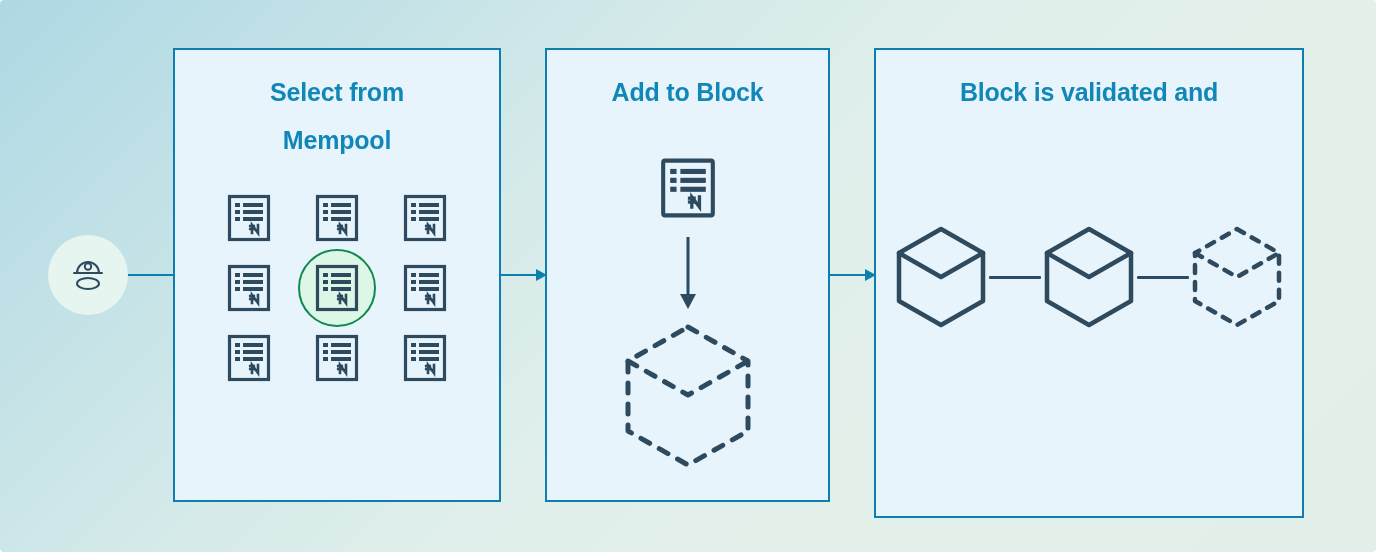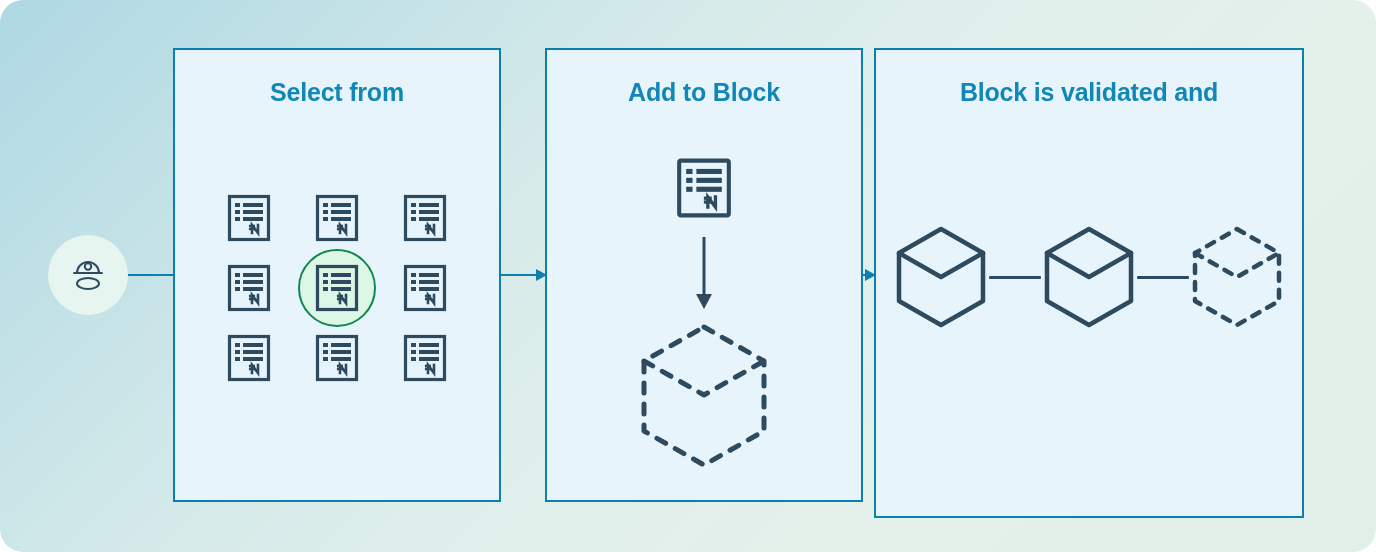--- a/index.html
+++ b/index.html
@@ -11,21 +11,21 @@
     width: 1376px;
     height: 552px;
     overflow: hidden;
     font-family: "Liberation Sans", sans-serif;
   }
 
   #canvas {
     position: relative;
     width: 1376px;
     height: 552px;
-    border-radius: 23px;
+    border-radius: 4px;
     overflow: hidden;
     background: linear-gradient(135deg,
         #aed8e4 0%,
         #bfe0e6 16%,
         #d3e9e9 34%,
         #e0efeb 52%,
         #e4f0ea 70%,
         #e2efe8 100%);
   }
 
@@ -65,21 +65,21 @@
   #conn-2 { left: 829px; width: 46px; }
 
   
   .panel {
     position: absolute;
     background: #e7f4fc;
     border: 2px solid #0d7fae;
     box-sizing: border-box;
   }
   #panel-mempool  { left: 173px;  top: 48px; width: 328px; height: 454px; }
-  #panel-block    { left: 545px;  top: 48px; width: 318px; height: 454px; }
+  #panel-block    { left: 545px;  top: 48px; width: 285px; height: 454px; }
   #panel-chain    { left: 874px;  top: 48px; width: 430px; height: 470px; }
 
   .panel-title {
     text-align: center;
     color: #1187b8;
     font-weight: bold;
     font-size: 25px;
     line-height: 48px;
     letter-spacing: -0.2px;
     margin-top: 18px;
@@ -184,20 +184,21 @@
   <div class="connector" id="conn-1">
     <span class="head"></span>
   </div>
   <div class="connector" id="conn-2">
     <span class="head"></span>
   </div>
 
   <div class="panel" id="panel-mempool">
     <div class="panel-title">
       <span class="line">Select from</span>
+      <span class="line">Mempool</span>
     </div>
 
     <div class="tx-grid">
       <div class="tx-cell">
         <svg width="44" height="48" viewBox="0 0 44 48">
           <rect x="2.5" y="2.5" width="39" height="43" fill="none" stroke="#2d4a5e" stroke-width="3.2"></rect>
           <g fill="#2d4a5e">
             <rect x="8" y="9" width="5" height="4"></rect>
             <rect x="8" y="16" width="5" height="4"></rect>
             <rect x="8" y="23" width="5" height="4"></rect>

